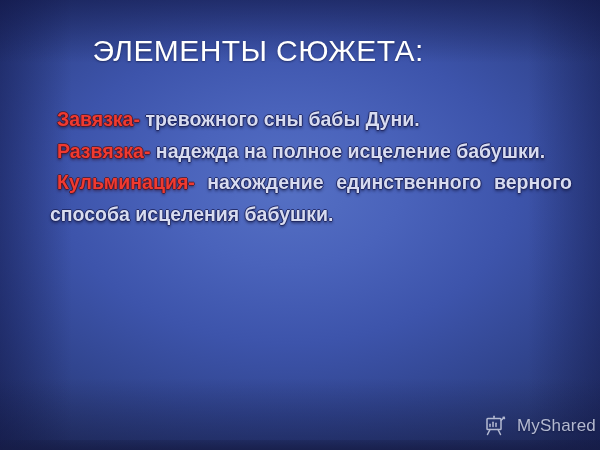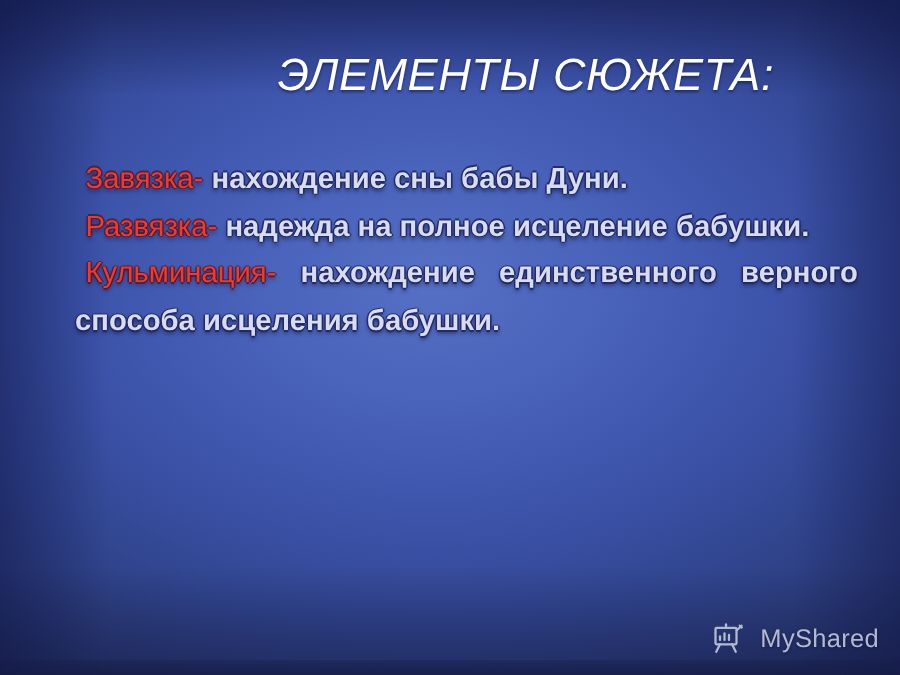--- a/index.html
+++ b/index.html
@@ -40,28 +40,27 @@
     height: 10px;
     background: linear-gradient(to bottom, rgba(20,26,64,0.25), rgba(22,28,70,0.75));
     pointer-events: none;
   }
 
   .title {
     position: absolute;
     top: 34px;
     left: 0;
     width: 516px;
-    text-align: right;
+    text-align: center;
     color: #ffffff;
     font-size: 30px;
     font-weight: 300;
     letter-spacing: 0.4px;
     text-shadow: 0 1px 2px rgba(10,14,50,0.55);
     white-space: nowrap;
-    font-style: italic;
   }
 
   .body {
     position: absolute;
     top: 104px;
     left: 30px;
     width: 542px;
   }
 
   .para {
@@ -79,33 +78,33 @@
        0 -1px 0 rgba(30,38,96,0.85),
        0  1px 0 rgba(30,38,96,0.85),
        0 2px 3px rgba(16,20,60,0.7);
   }
   .para.justify {
     text-align: justify;
     text-align-last: left;
   }
   .lbl {
     color: #f03a30;
-    font-weight: 400;
+    font-weight: 700;
     text-shadow:
       -1px 0 0 rgba(80,20,30,0.7),
        1px 0 0 rgba(80,20,30,0.7),
        0 -1px 0 rgba(80,20,30,0.7),
        0  1px 0 rgba(80,20,30,0.7),
        0 2px 3px rgba(40,12,40,0.65);
   }
 
   
   .watermark {
     position: absolute;
-    right: 14px;
+    right: 4px;
     bottom: 12px;
     display: flex;
     align-items: center;
     gap: 10px;
     opacity: 0.88;
   }
   .watermark .wm-text {
     color: #c8cde0;
     font-size: 17px;
     font-weight: 300;
@@ -118,21 +117,21 @@
 <body>
 
 <div id="slide">
 
   <div id="vignette"></div>
 
   <div class="title">ЭЛЕМЕНТЫ СЮЖЕТА:</div>
 
   <div class="body">
 
-    <p class="para"><span class="lbl">Завязка-</span><span> нахождение сны бабы Дуни.</span></p>
+    <p class="para"><span class="lbl">Завязка-</span><span> тревожного сны бабы Дуни.</span></p>
 
 
     <p class="para justify"><span class="lbl">Развязка-</span><span> надежда на полное исцеление бабушки.</span></p>
 
     <p class="para justify"><span class="lbl">Кульминация-</span><span> нахождение единственного верного способа исцеления бабушки.</span></p>
 
   </div>
 
   <div class="watermark">
     <span>

